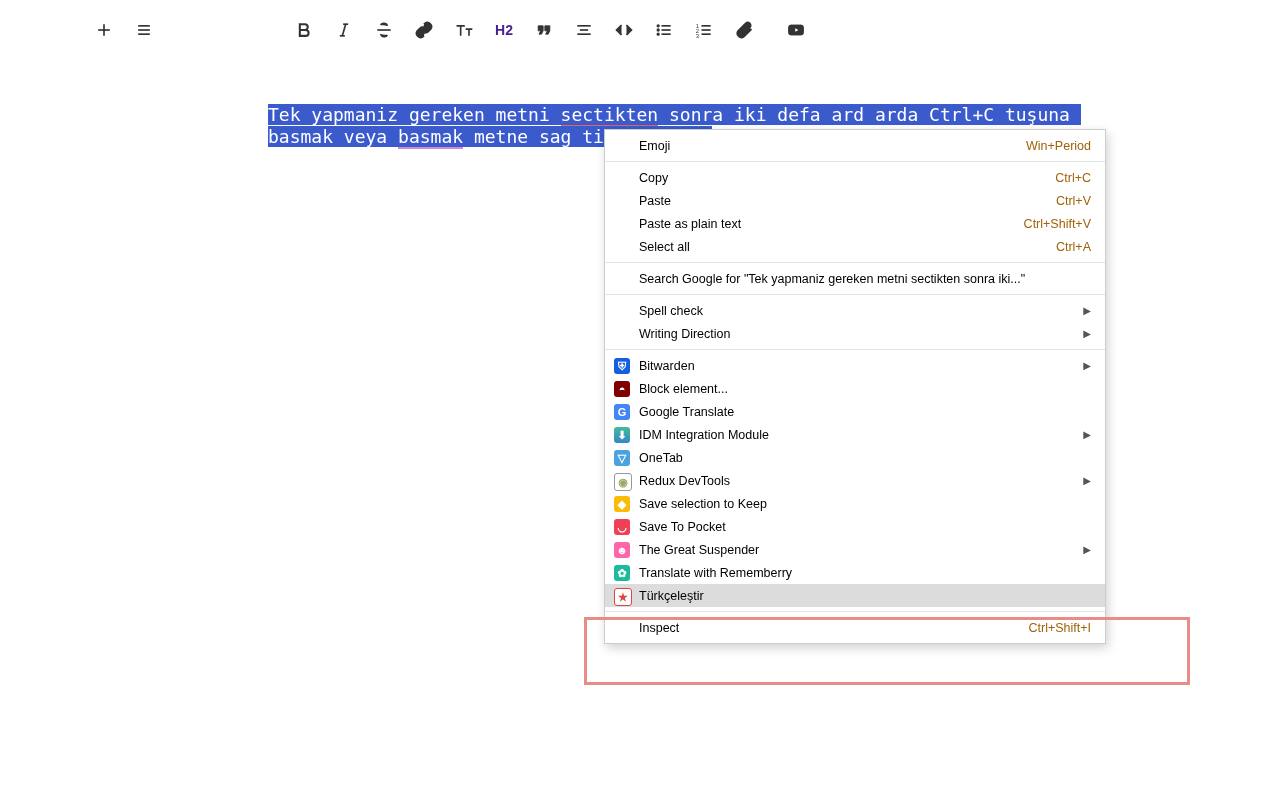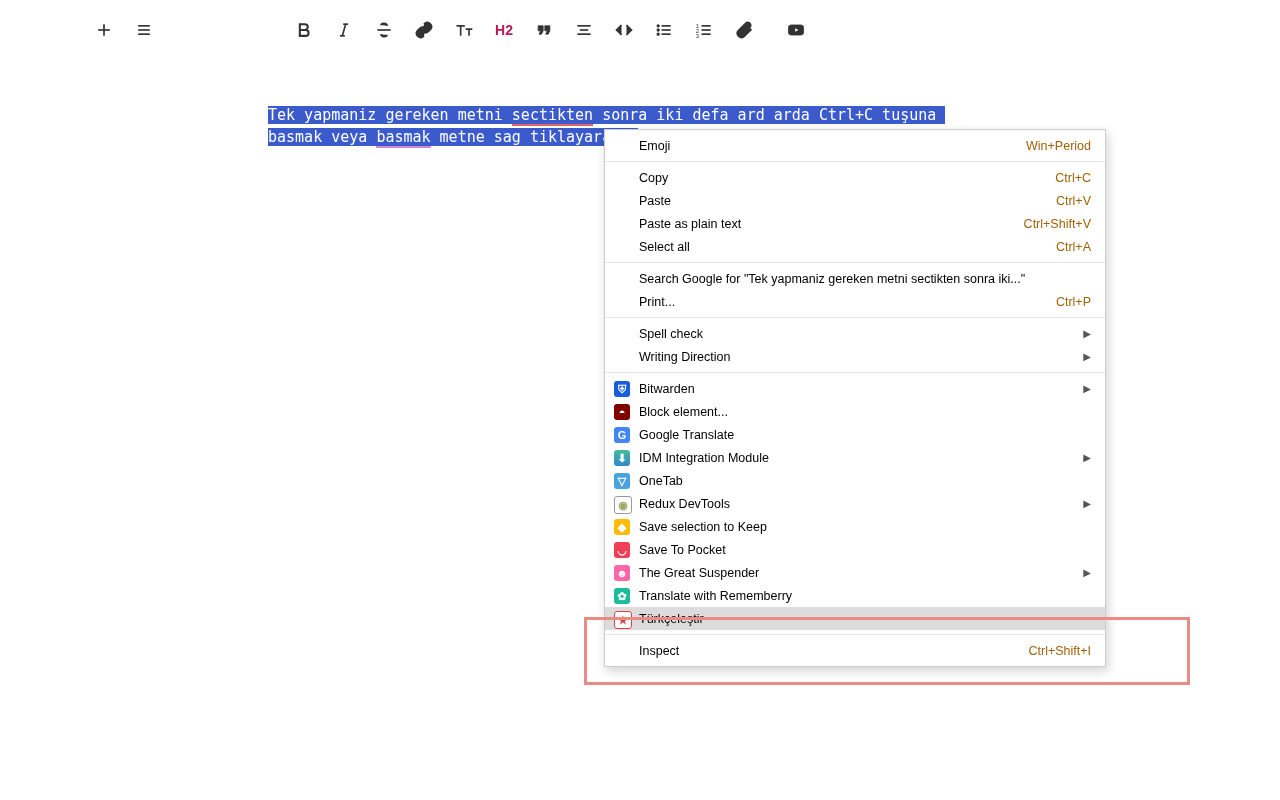--- a/index.html
+++ b/index.html
@@ -1,25 +1,25 @@
 <!DOCTYPE html>
 <html><head>
 <meta charset="utf-8">
 <style>
   html,body{margin:0;padding:0;width:1280px;height:800px;background:#fff;
     font-family:"Segoe UI",Arial,sans-serif;font-size:13px;color:#000;
     overflow:hidden;}
   .toolbar{position:absolute;left:84px;top:16px;display:flex;align-items:center;
     gap:0;}
   .tbtn{width:40px;height:28px;display:flex;align-items:center;justify-content:center;
-    color:#be185d;}
+    color:#4c1d95;}
   .tbtn svg{width:20px;height:20px;stroke:#333;fill:#333;}
   .tbtn.gap{margin-right:120px;}
   .editor{position:absolute;left:268px;top:104px;width:668px;
-    font-family:Consolas,monospace;font-size:15px;line-height:22px;}
+    font-family:Consolas,monospace;font-size:18px;line-height:22px;}
   .sel{background:#3b5bcc;color:#fff;white-space:pre;}
   .uline{border-bottom:2px solid #e06666;}
   .uline2{border-bottom:2px solid #d08ad4;}
   .cmenu{position:absolute;left:604px;top:129px;width:500px;background:#fff;
     border:1px solid #ccc;box-shadow:2px 4px 10px rgba(0,0,0,.18);z-index:3;
     padding:4px 0;}
   .mitem{display:flex;align-items:center;height:23px;padding:0 14px 0 34px;
     position:relative;font-size:12.5px;color:#000;}
   .mitem.hover{background:#dcdcdc;}
   .mitem .kb{margin-left:auto;color:#a16207;}
@@ -156,24 +156,20 @@
       <span class="kb">Ctrl+Shift+V</span>
     </div>
   <div class="mitem">
       <span>Select all</span>
       <span class="kb">Ctrl+A</span>
     </div>
   <div class="msep"></div>
   <div class="mitem">
       <span>Search Google for "Tek yapmaniz gereken metni sectikten sonra iki..."</span>
     </div>
-  <div class="mitem">
-      <span>Print...</span>
-      <span class="kb">Ctrl+P</span>
-    </div>
   <div class="msep"></div>
   <div class="mitem">
       <span>Spell check</span>
       <span class="arr">▶</span>
     </div>
   <div class="mitem">
       <span>Writing Direction</span>
       <span class="arr">▶</span>
     </div>
   <div class="msep"></div>

